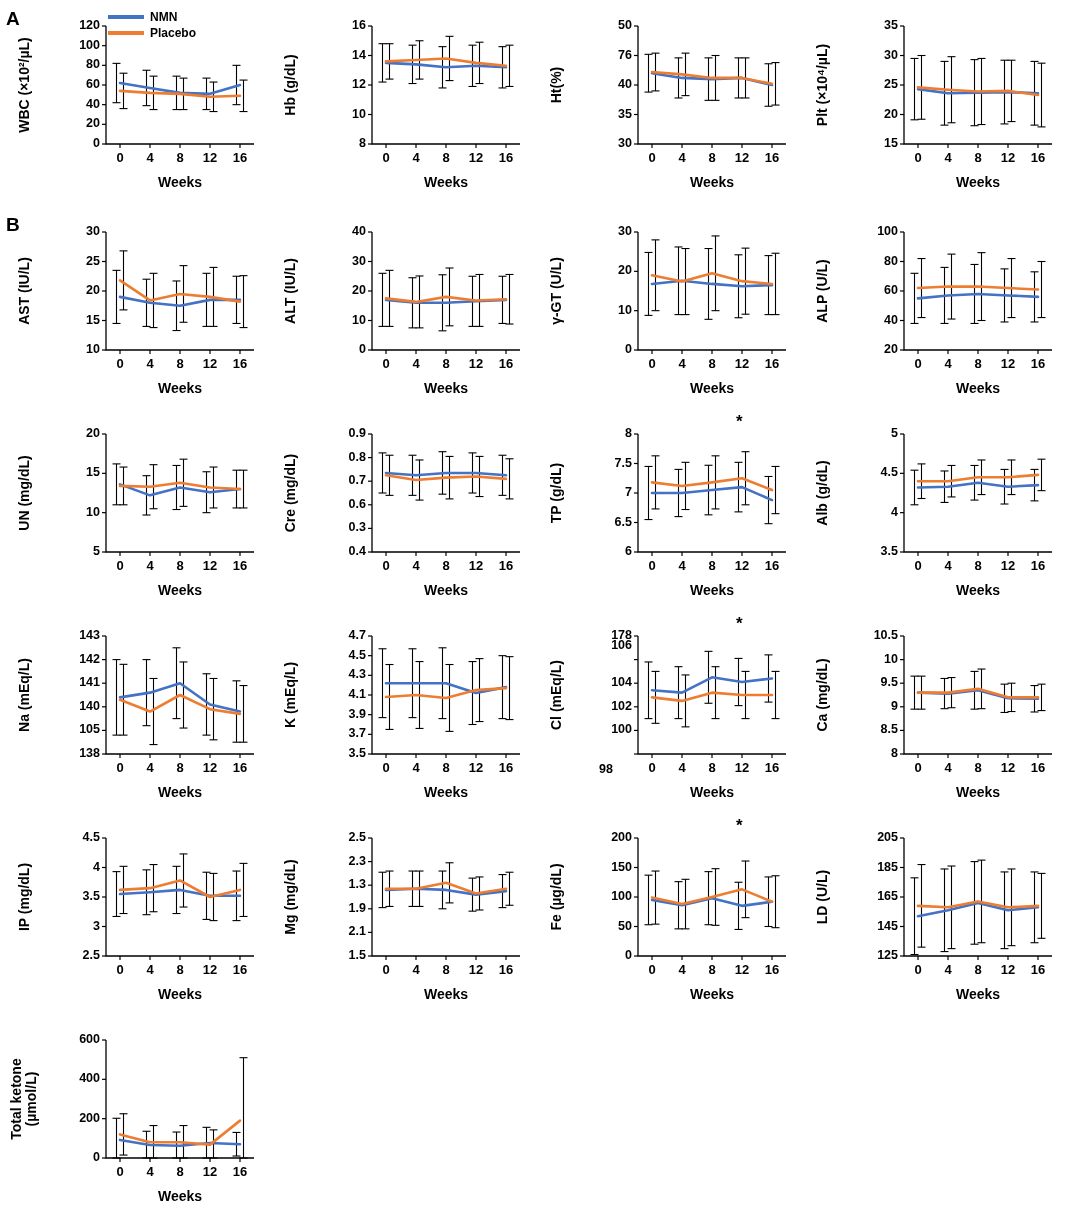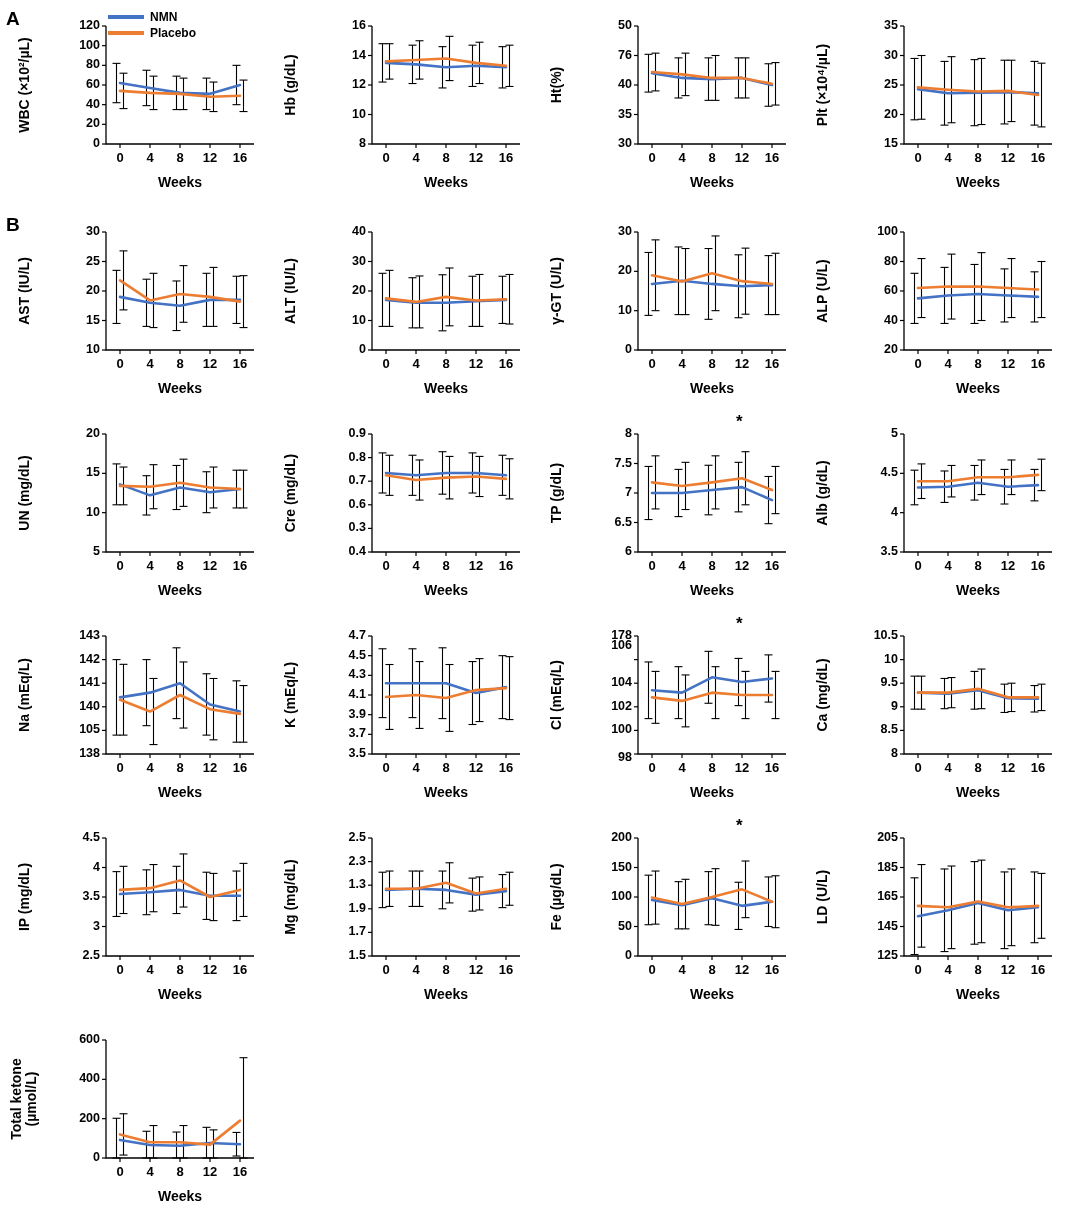--- a/index.html
+++ b/index.html
@@ -1223,21 +1223,21 @@
             <line x1="199.5" x2="207.5" y1="100.6" y2="100.6" stroke="#000000" stroke-width="1.1"></line>
           </g>
           <g>
             <line x1="233.5" x2="233.5" y1="53.400000000000006" y2="100.6" stroke="#000000" stroke-width="1.1"></line>
             <line x1="229.5" x2="237.5" y1="53.400000000000006" y2="53.400000000000006" stroke="#000000" stroke-width="1.1"></line>
             <line x1="229.5" x2="237.5" y1="100.6" y2="100.6" stroke="#000000" stroke-width="1.1"></line>
           </g>
           <path d="M 110 72.27999999999993 L 140 74.63999999999997 L 170 59.3 L 200 64.02000000000007 L 230 60.47999999999993" fill="none" stroke="#4472C4" stroke-width="2.6" stroke-linejoin="round" stroke-linecap="round"></path>
           <path d="M 110 79.36000000000004 L 140 82.9 L 170 74.63999999999997 L 200 77 L 230 77" fill="none" stroke="#ED7D31" stroke-width="2.6" stroke-linejoin="round" stroke-linecap="round"></path>
         </svg>
-        <div class="tick-text" style="left: 38px; top: 132px; width: 52px;">98</div>
+        <div class="tick-text" style="left: 38px; top: 144px; width: 52px; text-align: center;">98</div>
         <div class="tick-text" style="left: 38px; top: 104.4px; width: 52px;">100</div>
         <div class="tick-text" style="left: 38px; top: 80.8px; width: 52px;">102</div>
         <div class="tick-text" style="left: 38px; top: 57.2px; width: 52px;">104</div>
         <div class="tick-text" style="left: 38px; top: 20px; width: 52px;">106</div>
         <div class="tick-text" style="left: 38px; top: 10px; width: 52px;">178</div>
         <div class="xtick-text" style="left: 95px; top: 142px; width: 30px;">0</div>
         <div class="xtick-text" style="left: 125px; top: 142px; width: 30px;">4</div>
         <div class="xtick-text" style="left: 155px; top: 142px; width: 30px;">8</div>
         <div class="xtick-text" style="left: 185px; top: 142px; width: 30px;">12</div>
         <div class="xtick-text" style="left: 215px; top: 142px; width: 30px;">16</div>
@@ -1472,21 +1472,21 @@
           </g>
           <g>
             <line x1="233.5" x2="233.5" y1="52.22" y2="85.26000000000003" stroke="#000000" stroke-width="1.1"></line>
             <line x1="229.5" x2="237.5" y1="52.22" y2="52.22" stroke="#000000" stroke-width="1.1"></line>
             <line x1="229.5" x2="237.5" y1="85.26000000000003" y2="85.26000000000003" stroke="#000000" stroke-width="1.1"></line>
           </g>
           <path d="M 110 69.91999999999999 L 140 68.74000000000002 L 170 69.91999999999999 L 200 74.64 L 230 71.10000000000002" fill="none" stroke="#4472C4" stroke-width="2.6" stroke-linejoin="round" stroke-linecap="round"></path>
           <path d="M 110 68.74000000000002 L 140 68.74000000000002 L 170 62.83999999999999 L 200 73.46000000000002 L 230 68.74000000000002" fill="none" stroke="#ED7D31" stroke-width="2.6" stroke-linejoin="round" stroke-linecap="round"></path>
         </svg>
         <div class="tick-text" style="left: 38px; top: 128px; width: 52px;">1.5</div>
-        <div class="tick-text" style="left: 38px; top: 104.4px; width: 52px;">1.7</div>
+        <div class="tick-text" style="left: 38px; top: 104.4px; width: 52px;">2.1</div>
         <div class="tick-text" style="left: 38px; top: 80.8px; width: 52px;">1.9</div>
         <div class="tick-text" style="left: 38px; top: 57.2px; width: 52px;">1.3</div>
         <div class="tick-text" style="left: 38px; top: 33.6px; width: 52px;">2.3</div>
         <div class="tick-text" style="left: 38px; top: 10px; width: 52px;">2.5</div>
         <div class="xtick-text" style="left: 95px; top: 142px; width: 30px;">0</div>
         <div class="xtick-text" style="left: 125px; top: 142px; width: 30px;">4</div>
         <div class="xtick-text" style="left: 155px; top: 142px; width: 30px;">8</div>
         <div class="xtick-text" style="left: 185px; top: 142px; width: 30px;">12</div>
         <div class="xtick-text" style="left: 215px; top: 142px; width: 30px;">16</div>
         <div class="xlabel" style="left: 96px; top: 166px; width: 148px; text-align: center;">Weeks</div>

